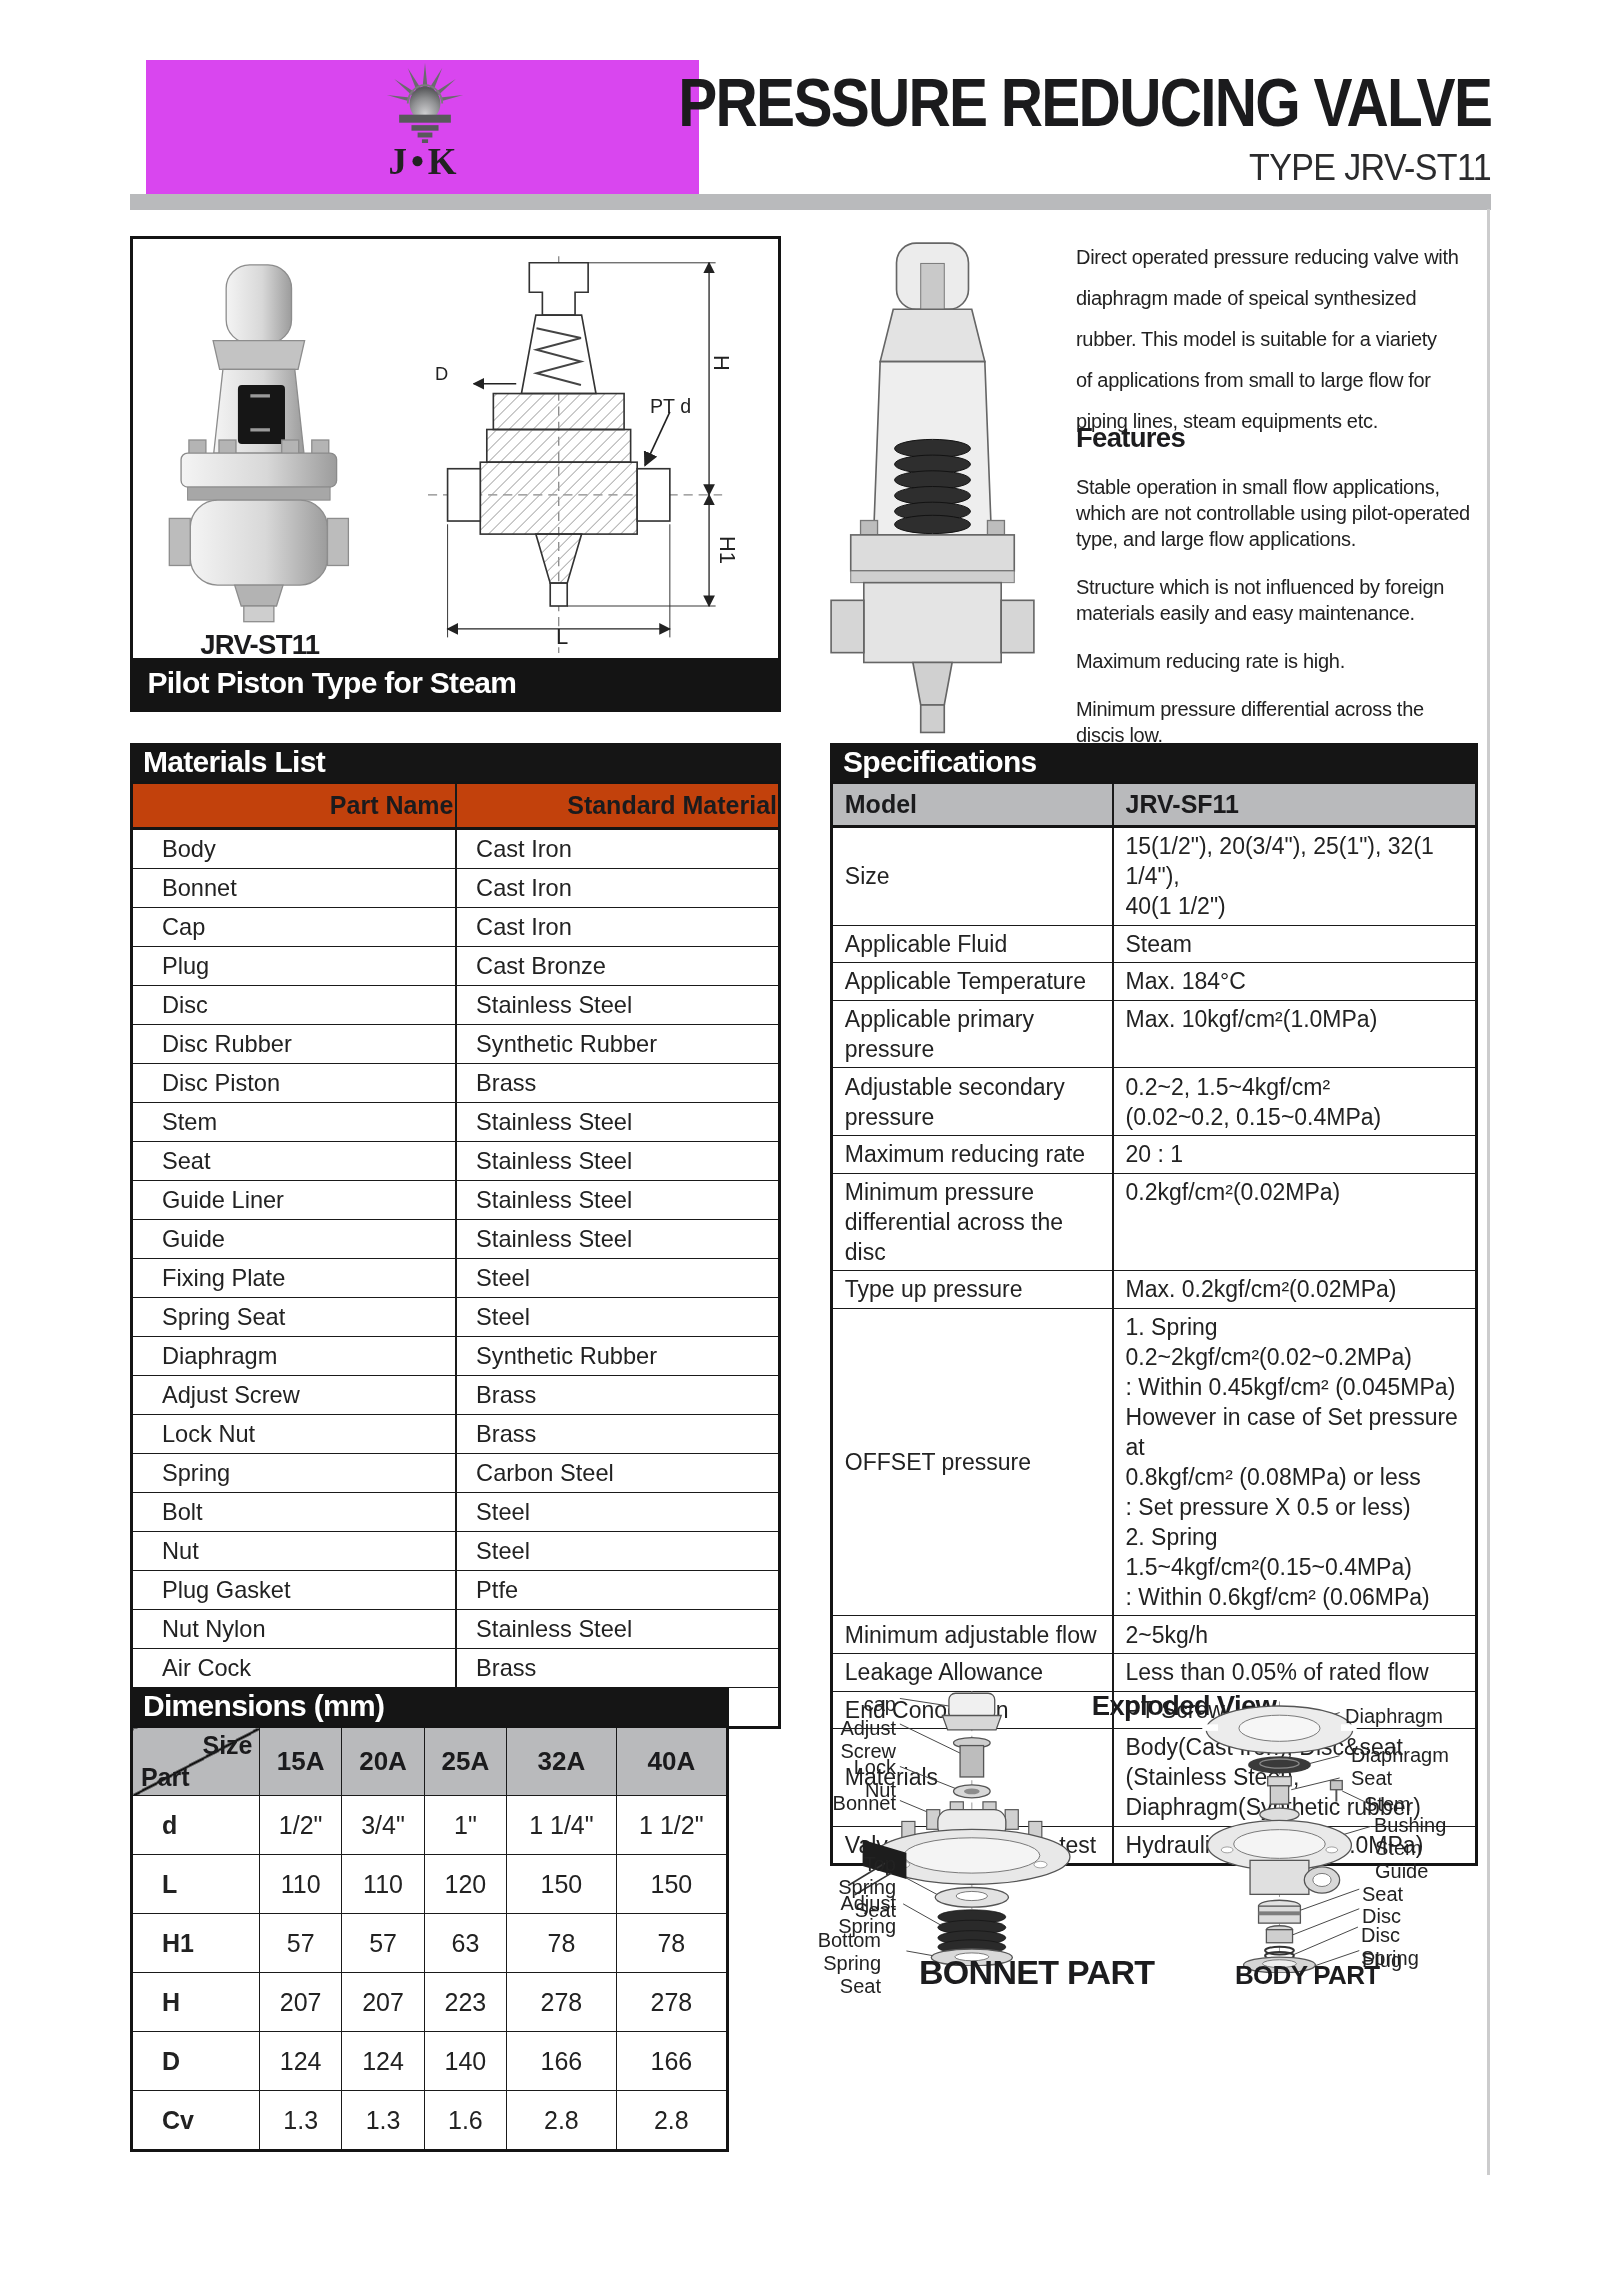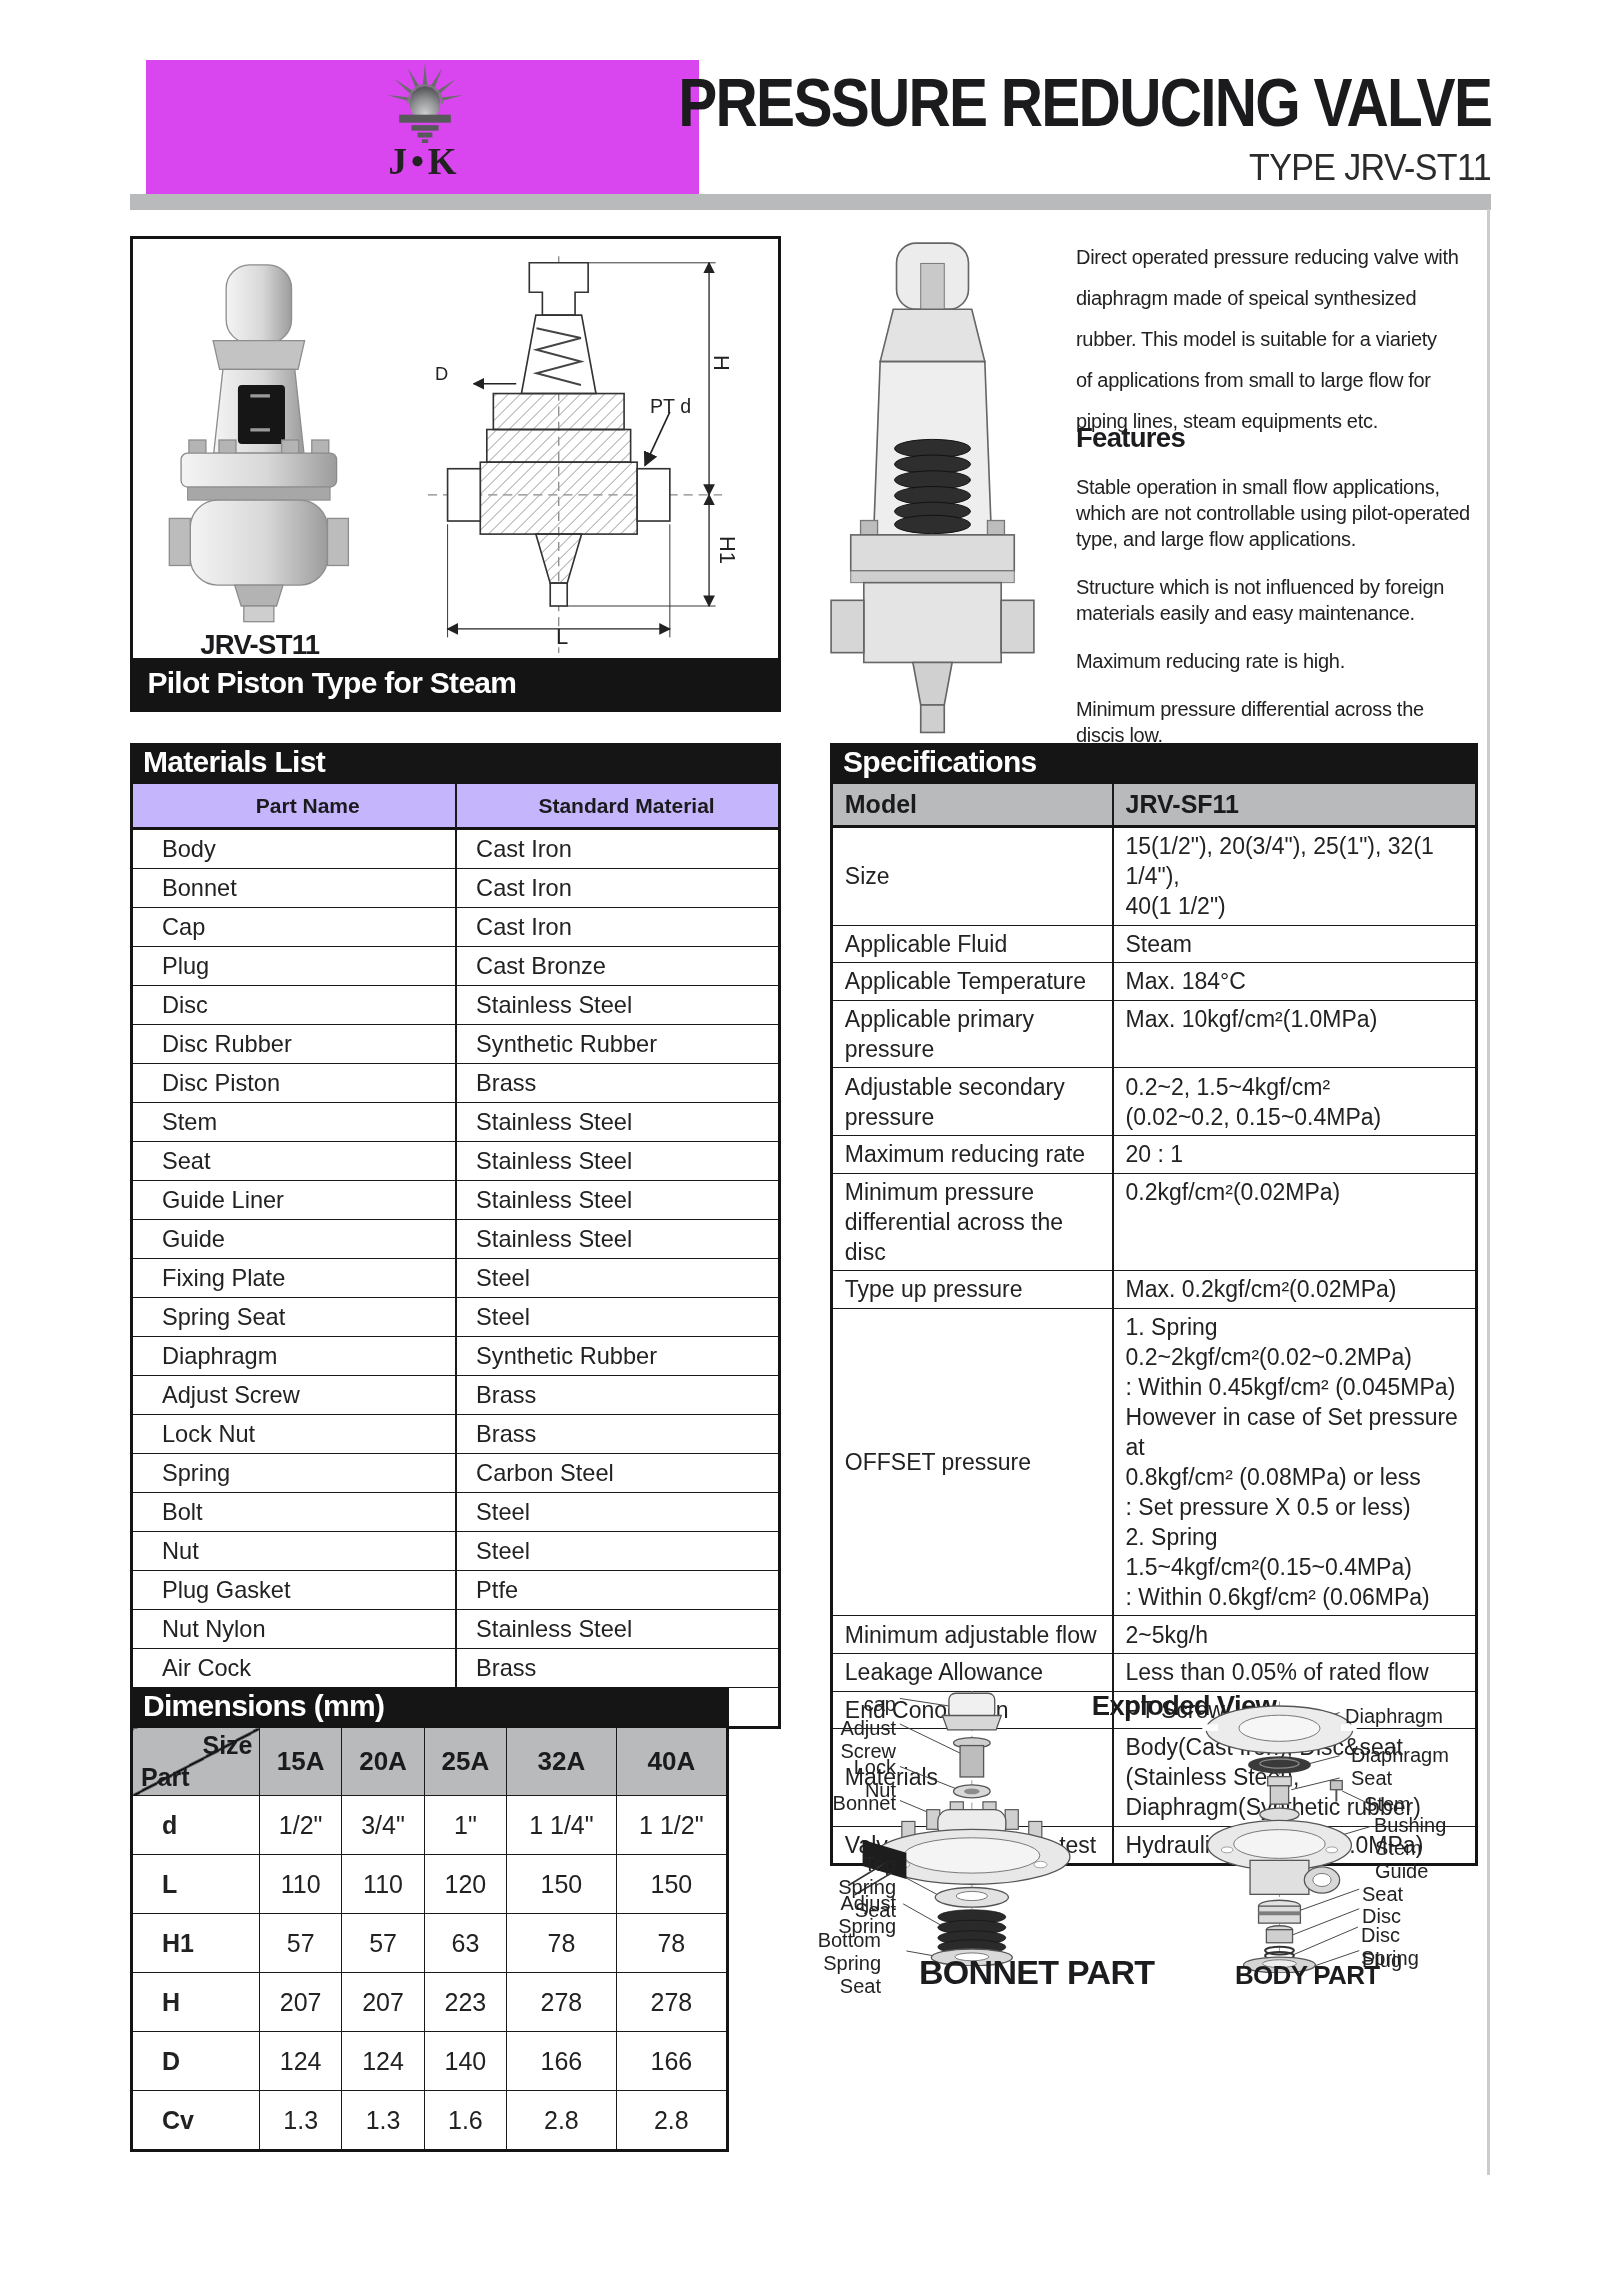--- a/index.html
+++ b/index.html
@@ -43,21 +43,21 @@
   .feature-item{font-size:20px;line-height:26px;letter-spacing:-0.3px;margin:0 0 22px 0;white-space:pre-line;color:#222;}
 
   
   .section{box-sizing:border-box;}
   .bar{height:38px;background:#151515;color:#fff;font-weight:bold;font-size:30px;line-height:37px;padding-left:13px;letter-spacing:-0.7px;box-sizing:border-box;}
 
   
   .materials{left:130px;top:743px;width:651px;}
   table{border-collapse:collapse;width:100%;}
   .mat{border:3.3px solid #141414;}
-  .mat th{background:#c4b5fd;font-size:21px;font-weight:bold;text-align:center;height:41px;padding-left:29px;border-bottom:3.3px solid #141414;color:#1b1b1d;}
+  .mat th{background:#c2410c;font-size:25px;font-weight:bold;text-align:right;height:41px;padding-left:29px;border-bottom:3.3px solid #141414;color:#1b1b1d;}
   .mat th + th{border-left:2px solid #1a1a1a;padding-left:19.6px;}
   .mat td{font-size:23.6px;height:36px;padding-left:29px;border-top:1.3px solid #1a1a1a;color:#222;}
   .mat td + td{border-left:2px solid #1a1a1a;padding-left:19.6px;}
   .mat col.c1{width:50%;}
 
   
   .specs{left:830px;top:743px;width:648px;}
   .spec{border:3.3px solid #141414;}
   .spec th{background:#b9babc;font-size:25px;font-weight:bold;text-align:left;height:39px;padding-left:11.8px;border-bottom:3.3px solid #141414;color:#1b1b1d;}
   .spec th + th{border-left:2px solid #1a1a1a;}

